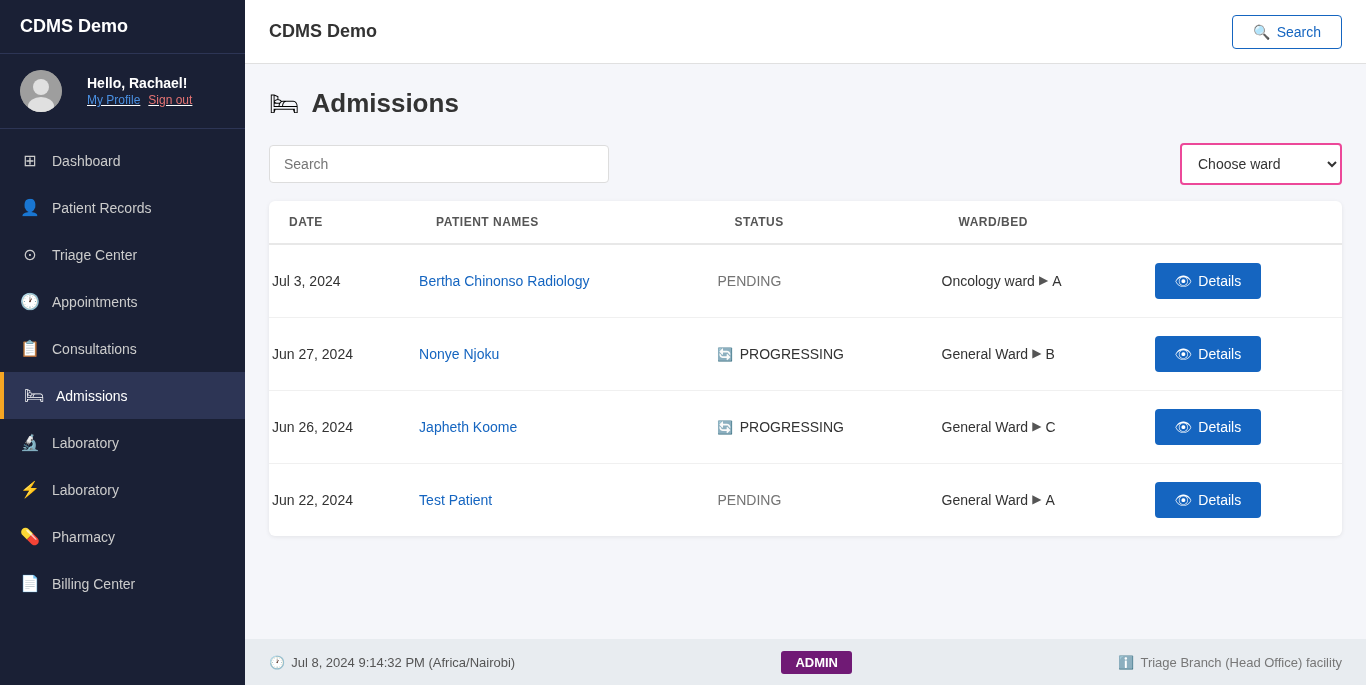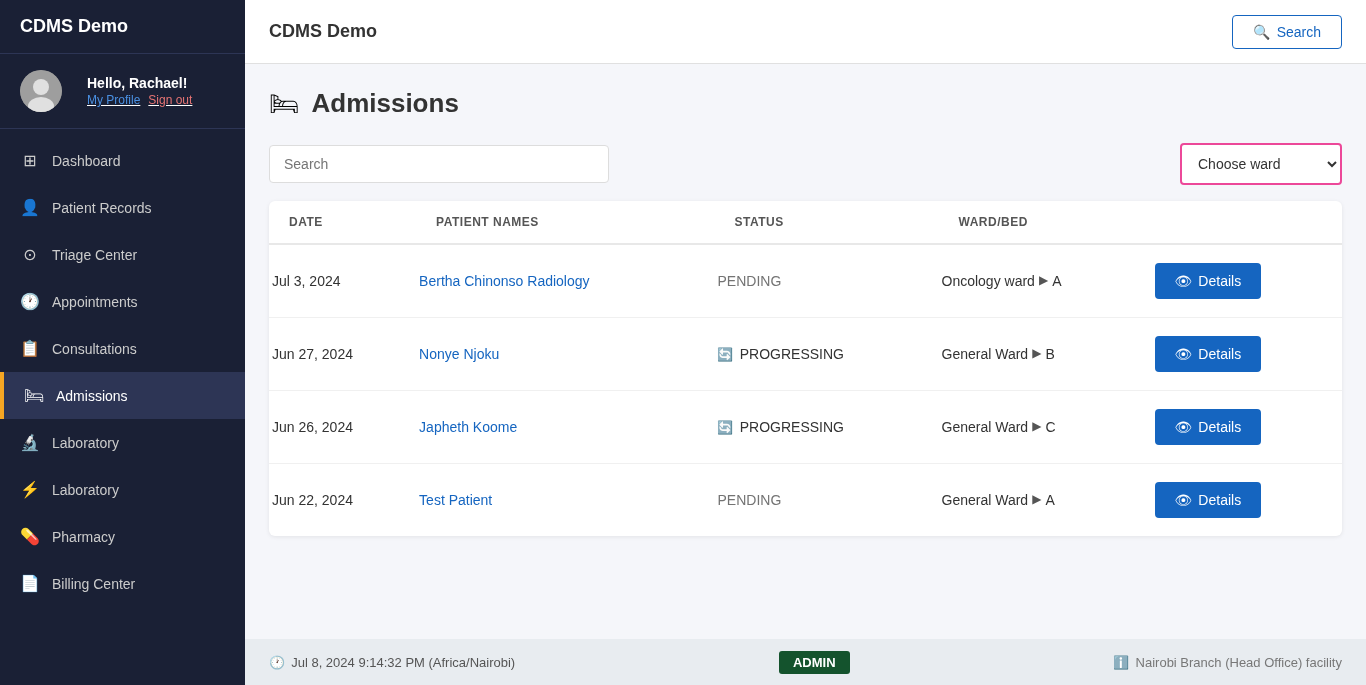--- a/index.html
+++ b/index.html
@@ -213,21 +213,21 @@
       display: flex;
       justify-content: space-between;
       align-items: center;
       font-size: 13px;
       color: #555;
       flex-shrink: 0;
       height: 46px;
     }
     .footer-time { display: flex; align-items: center; gap: 6px; }
     .footer-badge {
-      background: #14532d;
+      background: #701a75;
       color: #fff;
       padding: 4px 14px;
       border-radius: 3px;
       font-size: 13px;
       font-weight: bold;
     }
     .footer-facility { display: flex; align-items: center; gap: 6px; color: #777; }
 
     
     .main-wrapper ::-webkit-scrollbar { width: 8px; }
@@ -423,16 +423,16 @@
   </div>
 
   <div class="footer">
     <div class="footer-time">
       <span>🕐</span>
       <span>Jul 8, 2024 9:14:32 PM (Africa/Nairobi)</span>
     </div>
     <span class="footer-badge">ADMIN</span>
     <div class="footer-facility">
       <span>ℹ️</span>
-      <span>Nairobi Branch (Head Office) facility</span>
+      <span>Triage Branch (Head Office) facility</span>
     </div>
   </div>
 </div>
 
 </body></html>

